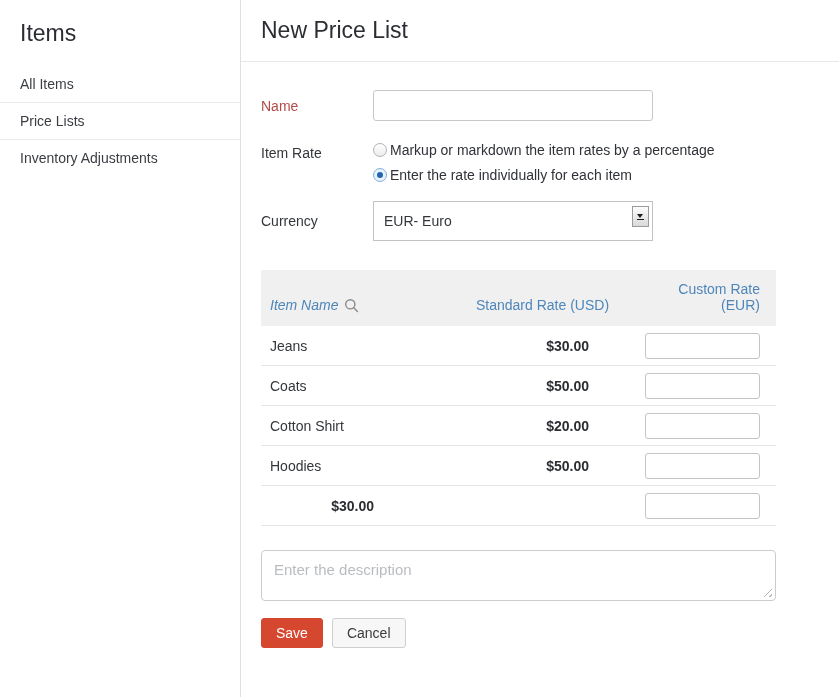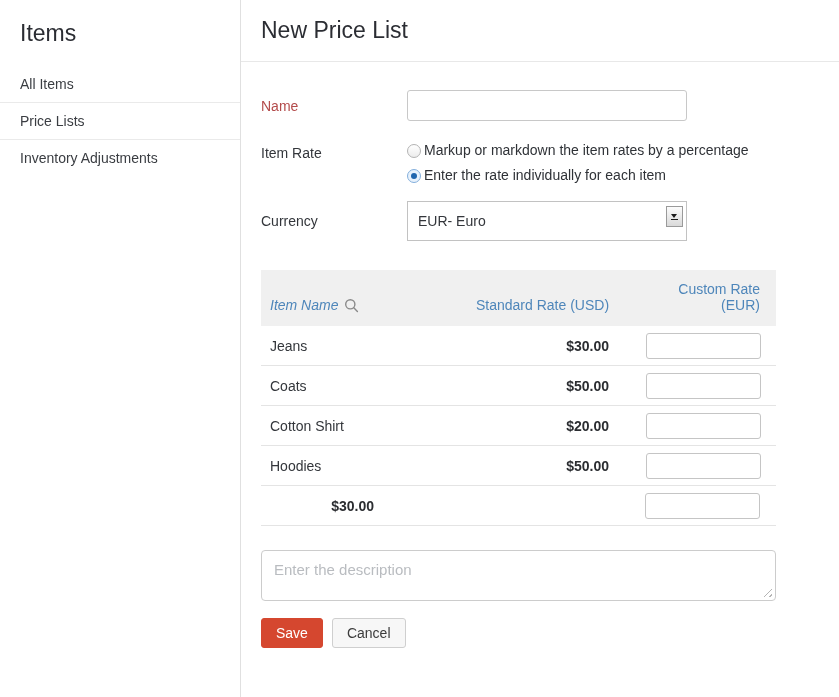--- a/index.html
+++ b/index.html
@@ -44,21 +44,21 @@
     border-bottom: 1px solid #e8e8e8;
   }
   .page-title {
     font-size: 23px;
     font-weight: 400;
     color: var(--heading-color, #2b2d33);
   }
   .content { padding: 28px 64px 0 20px; }
 
   
-  .frow { display: flex; margin-bottom: 0; gap: 34px; }
+  .frow { display: flex; margin-bottom: 0; }
   .flabel {
     width: 112px;
     flex: 0 0 112px;
     font-size: 14px;
     color: #33363b;
   }
   .row-name { align-items: center; height: 31px; }
   .row-name .flabel { color: var(--required-label, #b34b4b); }
   .text-input {
     width: 280px;
@@ -68,21 +68,21 @@
     padding: 0 9px;
     font-size: 14px;
     font-family: inherit;
     color: #33363b;
     outline: none;
   }
 
   .row-itemrate { margin-top: 21px; align-items: flex-start; }
   .row-itemrate .flabel { padding-top: 3px; }
   .radio-group { display: flex; flex-direction: column; gap: 9px; }
-  .radio-option { display: flex; align-items: flex-end; cursor: pointer; }
+  .radio-option { display: flex; align-items: center; cursor: pointer; }
   .radio {
     width: 14px; height: 14px;
     border-radius: 50%;
     border: 1px solid #b3b3b3;
     background: linear-gradient(#ffffff, #ececec);
     flex: 0 0 14px;
     position: relative;
   }
   .radio.checked {
     border: 1px solid #84afdc;
@@ -148,21 +148,20 @@
   .col-std  { width: 130px; flex: 0 0 130px; text-align: right; white-space: nowrap; }
   .col-custom { flex: 1 1 auto; text-align: right; padding-right: 16px; }
   .th-item { display: flex; align-items: center; gap: 6px; font-style: italic; }
   .search-icon { display: inline-flex; }
   .trow {
     display: flex;
     align-items: center;
     height: 40px;
     border-bottom: 1px solid #e4e4e4;
     font-size: 14px;
-    gap: 20px;
   }
   .td-item { color: #33363b; }
   .td-std { color: #2b2d31; font-weight: 600; padding-right: 17px; }
   .rate-input {
     width: 115px; height: 26px;
     border: 1px solid #c5c5c5;
     border-radius: 3px;
     padding: 0 6px;
     font-size: 13px;
     font-family: inherit;

